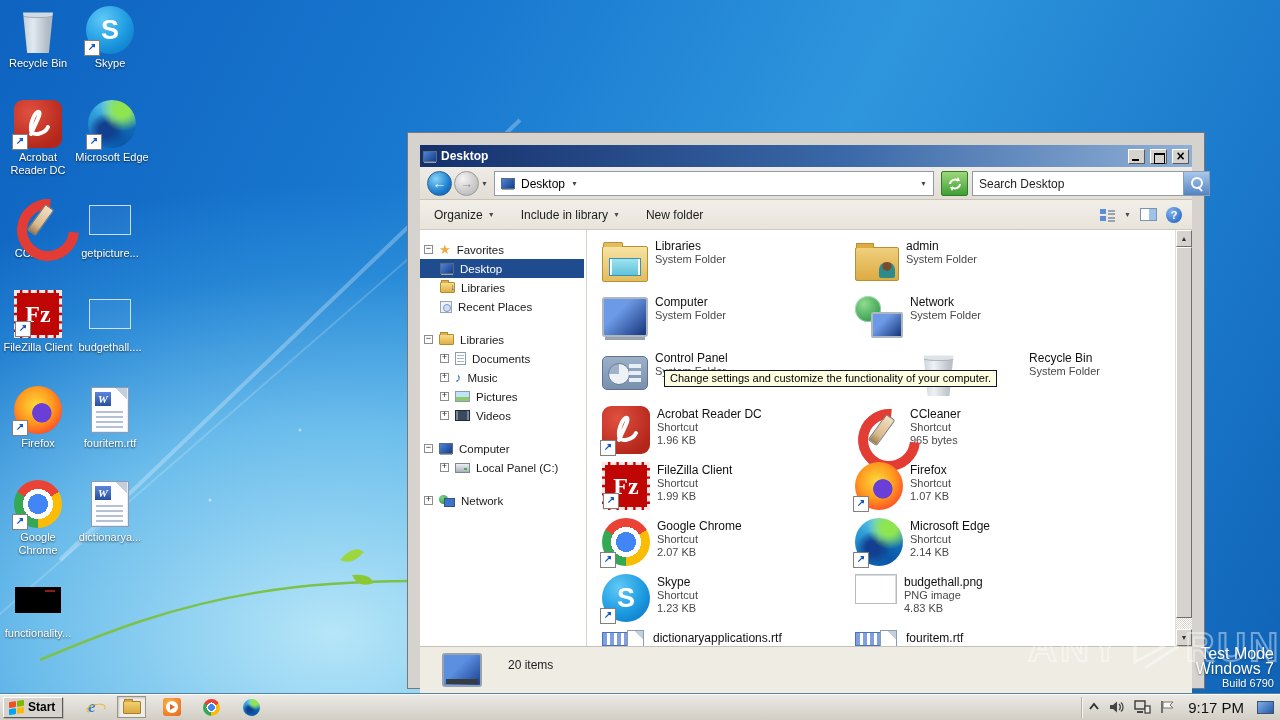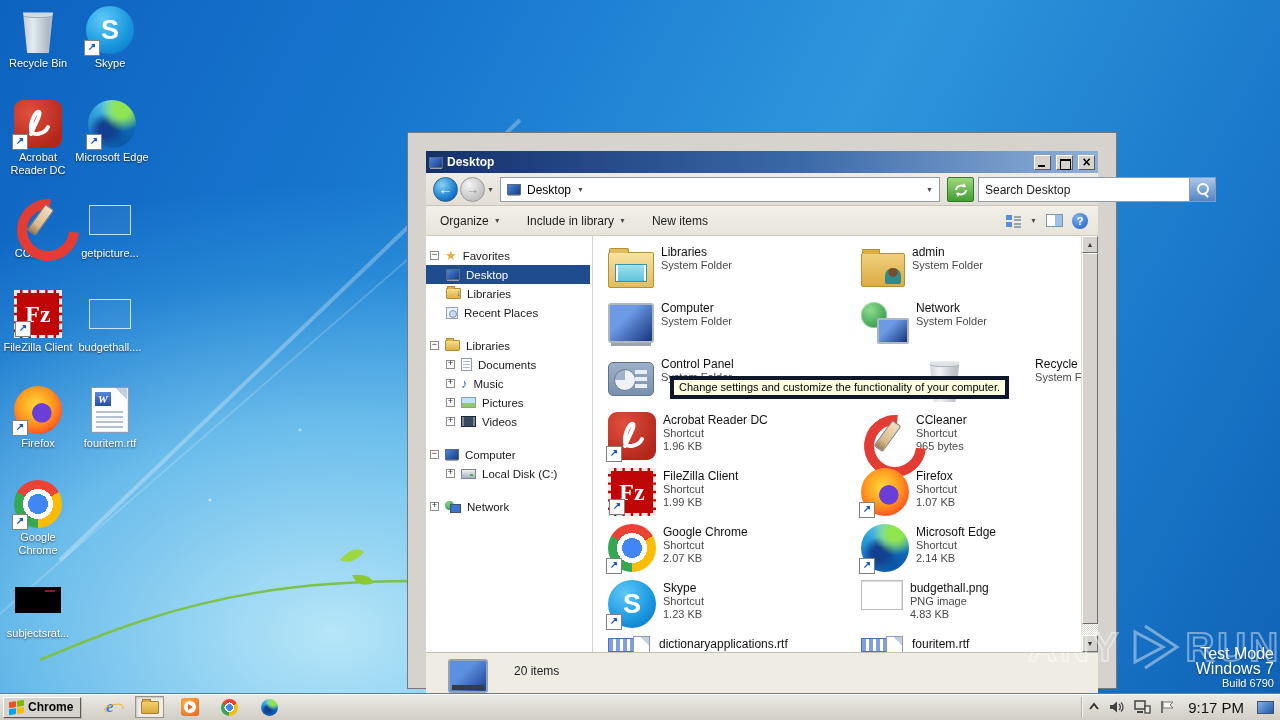--- a/index.html
+++ b/index.html
@@ -69,23 +69,23 @@
 .t-net::before{content:"";position:absolute;left:0;top:0;width:9px;height:9px;border-radius:50%;background:radial-gradient(circle at 35% 30%,#7fd488,#1c8a3a)}
 .t-net::after{content:"";position:absolute;right:0;bottom:0;width:9px;height:7px;border:1px solid #41536b;background:#3b74cf}
 
 .i-libs{background:linear-gradient(#f6e3a2,#e3bc5f);border:1px solid #b98f2f;border-radius:2px;width:46px!important;height:36px!important;margin-top:8px;position:relative}
 .i-libs::before{content:"";position:absolute;top:-5px;left:0;width:18px;height:4px;background:#e3bc5f;border:1px solid #b98f2f;border-bottom:none;border-radius:2px 2px 0 0}
 .i-libs::after{content:"";position:absolute;left:6px;right:6px;bottom:5px;height:16px;background:linear-gradient(#9fe2ef,#5fc3da);border:1px solid #2f97b5;box-shadow:inset 8px 0 0 -6px #fff,inset -8px 0 0 -6px #fff}
 .i-admin{background:linear-gradient(#f0cf7d,#dcab42);border:1px solid #b98f2f;border-radius:2px;width:44px!important;height:34px!important;margin-top:9px;position:relative}
 .i-admin::before{content:"";position:absolute;top:-5px;left:0;width:16px;height:4px;background:#dcab42;border:1px solid #b98f2f;border-bottom:none}
 .i-admin::after{content:"";position:absolute;right:3px;bottom:2px;width:16px;height:16px;border-radius:50% 50% 2px 2px;background:radial-gradient(circle at 50% 26%,#7a4a2a 0 30%,#2e8b8b 34%)}
 
-.tip{position:absolute;left:77px;top:140px;background:#ffffe1;border:4px solid #0f172a;font-size:11px;padding:1px 5px 2px;white-space:nowrap;z-index:9}
-
-.win{position:absolute;left:408px;top:133px;width:708px;height:555px;background:#d6d3ce;padding:18px;box-shadow:0 0 0 1px #777;z-index:10}
+.tip{position:absolute;left:77px;top:140px;background:#ffffe1;border:1px solid #0f172a;font-size:11px;padding:1px 5px 2px;white-space:nowrap;z-index:9}
+
+.win{position:absolute;left:408px;top:133px;width:796px;height:555px;background:#d6d3ce;padding:12px;box-shadow:0 0 0 1px #777;z-index:10}
 .tbar{height:22px;background:linear-gradient(to right,#14306b,#3a68a8 55%,#8fb0d6);display:flex;align-items:center;padding:0 3px;gap:4px}
 .tbar .ttl{color:#fff;font-weight:bold;font-size:12px;flex:1}
 .wbtn{width:17px;height:15px;background:#d6d3ce;border:1px solid;border-color:#fff #5a5a5a #5a5a5a #fff;position:relative;margin-left:1px}
 .b-min::before{content:"";position:absolute;left:3px;bottom:2px;width:7px;height:2px;background:#000}
 .b-max::before{content:"";position:absolute;left:3px;top:3px;width:9px;height:8px;border:1px solid #000;border-top-width:2px}
 .b-cls::before{content:"\00D7";position:absolute;left:0;right:0;top:-2px;text-align:center;font:bold 14px/16px "Liberation Sans",sans-serif;color:#000}
 .navbar{position:relative;height:33px;background:linear-gradient(#efece6,#e2ded5);border-bottom:1px solid #cac4b8}
 .cirbtn{position:absolute;width:25px;height:25px;border-radius:50%;top:4px}
 .back{left:7px;background:radial-gradient(circle at 35% 30%,#86d4f5,#1d7fd0 60%,#0b4f9e);border:1px solid #2b5f93;color:#fff;font:bold 14px/23px "Liberation Sans",sans-serif;text-align:center}
 .fwd{left:34px;background:radial-gradient(circle at 35% 30%,#f4f4f4,#c2c2c2 70%);border:1px solid #9a9a9a;color:#8f8f8f;font:bold 13px/23px "Liberation Sans",sans-serif;text-align:center}
@@ -244,25 +244,31 @@
         <span class="ic48 i-worddoc"></span>
       </div>
     <div class="lbl">fouritem.rtf</div>
   </div>
   <div class="dic" style="left:2px;top:480px">
     <div class="icwrap">
         <span class="ic48 i-chrome sc"></span>
       </div>
     <div class="lbl nrw">Google Chrome</div>
   </div>
+  <div class="dic" style="left:74px;top:480px">
+    <div class="icwrap">
+        <span class="ic48 i-worddoc"></span>
+      </div>
+    <div class="lbl">dictionarya...</div>
+  </div>
   <div class="dic" style="left:0px;top:576px;width:76px">
     <div class="icwrap">
         <span class="ic48 i-blackthumb"></span>
       </div>
-    <div class="lbl">subjectsrat...</div>
+    <div class="lbl">functionality...</div>
   </div>
 
   <div class="win">
     <div class="tbar">
       <span class="t-mon"></span>
       <span class="ttl">Desktop</span>
       <span class="wbtn b-min"></span>
       <span class="wbtn b-max"></span>
       <span class="wbtn b-cls"></span>
     </div>
@@ -295,21 +301,21 @@
     <div class="cmdbar">
       <span class="cmd">
           <span>Organize</span>
           <span class="dd">▼</span>
         </span>
       <span class="cmd">
           <span>Include in library</span>
           <span class="dd">▼</span>
         </span>
       <span class="cmd">
-          <span>New items</span>
+          <span>New folder</span>
         </span>
       <span class="right">
         <span class="vicon"></span>
         <span class="dd">▼</span>
         <span class="picon"></span>
         <span class="hicon">?</span>
       </span>
     </div>
 
     <div class="content">
@@ -359,21 +365,21 @@
           </div>
         <div class="gap"></div>
         <div class="trow">
             <span class="pm">−</span>
             <span class="t-mon"></span>
             <span>Computer</span>
           </div>
         <div class="trow ind1">
             <span class="pm">+</span>
             <span class="t-disk"></span>
-            <span>Local Disk (C:)</span>
+            <span>Local Panel (C:)</span>
           </div>
         <div class="gap"></div>
         <div class="trow">
             <span class="pm">+</span>
             <span class="t-net"></span>
             <span>Network</span>
           </div>
       </div>
 
       <div class="filelist">
@@ -514,21 +520,21 @@
   </div>
 
   <div class="taskbar">
     <div class="startbtn">
       <span class="flag">
           <i style="background:#f25022"></i>
           <i style="background:#7fba00"></i>
           <i style="background:#00a4ef"></i>
           <i style="background:#ffb900"></i>
         </span>
-      <b>Chrome</b>
+      <b>Start</b>
     </div>
     <div class="ql">
       <span class="qlbtn">
           <span class="ie">e</span>
         </span>
       <span class="qlbtn pressed">
           <span class="t-folder2"></span>
         </span>
       <span class="qlbtn">
           <span class="wmp"></span>

